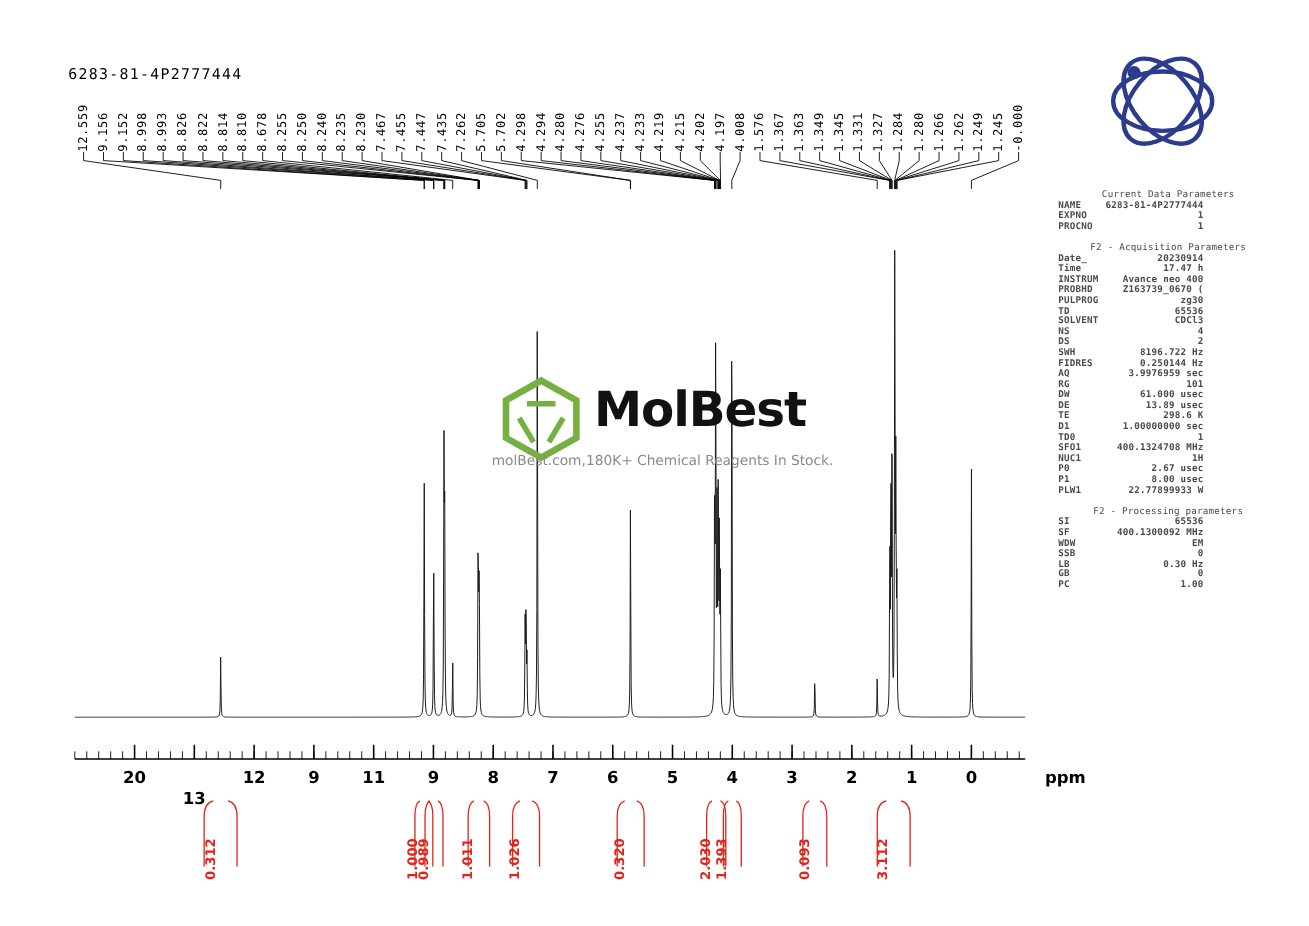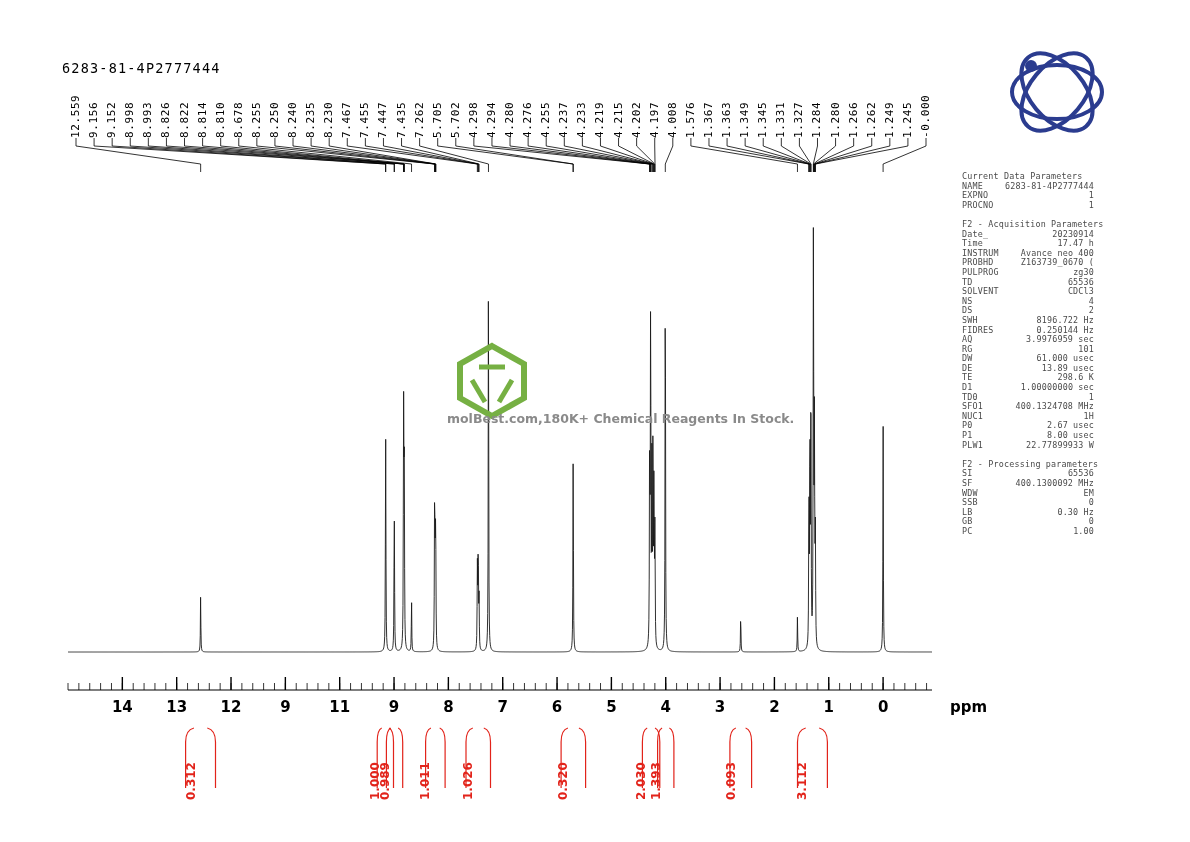--- a/index.html
+++ b/index.html
@@ -40,34 +40,34 @@
   
   #bruker-logo{left:962px;top:44px;width:190px;height:96px;}
   #bruker-word{position:absolute;left:-2px;top:44px;
                font-family:"DejaVu Sans",sans-serif;font-weight:bold;
                font-size:32px;letter-spacing:1px;color:#000;}
 
   
   #params{left:962px;top:172px;width:200px;
           font-family:"DejaVu Sans Mono",monospace;font-size:8.4px;
           line-height:9.6px;color:#4a4a4a;white-space:pre;letter-spacing:.2px;}
-  .prow{display:block;height:9.6px;}
+  .prow{display:block;height:9.6px;font-weight:bold;}
   .pk{display:inline-block;width:8.2ch;}
   .pv{display:inline-block;width:18ch;text-align:right;}
-  .phead{display:block;height:9.6px;}
+  .phead{display:block;height:9.6px;text-align:center;}
   .pgap{display:block;height:9.6px;}
 
   
   #watermark{left:452px;top:341px;width:300px;height:90px;}
   #wm-text{position:absolute;left:88px;top:6px;
            font-family:"DejaVu Sans",sans-serif;font-weight:bold;
            font-size:44px;letter-spacing:-1px;color:#111;}
   #wm-sub{position:absolute;left:-5px;top:70px;
           font-family:"DejaVu Sans",sans-serif;font-size:12.5px;
-          color:#8a8a8a;white-space:nowrap;font-weight:bold;}
+          color:#8a8a8a;white-space:nowrap;}
 </style>
 </head>
 <body>
 
 <div class="abs" id="spec-title">6283-81-4P2777444</div>
 
 <div class="abs" id="peak-labels">
     <div class="plab" style="left: 81px;">12.559</div>
     <div class="plab" style="left: 99.0851px;">9.156</div>
     <div class="plab" style="left: 117.17px;">9.152</div>
@@ -265,22 +265,22 @@
     <line x1="144.0754716981141" y1="14" x2="144.0754716981141" y2="7" stroke="#000" stroke-width="0.8"></line>
     <line x1="133.20754716981224" y1="14" x2="133.20754716981224" y2="7" stroke="#000" stroke-width="0.8"></line>
     <line x1="122.3396226415104" y1="14" x2="122.3396226415104" y2="7" stroke="#000" stroke-width="0.8"></line>
     <line x1="111.47169811320856" y1="14" x2="111.47169811320856" y2="7" stroke="#000" stroke-width="0.8"></line>
     <line x1="100.6037735849067" y1="14" x2="100.6037735849067" y2="7" stroke="#000" stroke-width="0.8"></line>
     <line x1="89.73584905660485" y1="14" x2="89.73584905660485" y2="7" stroke="#000" stroke-width="0.8"></line>
     <line x1="78.867924528303" y1="14" x2="78.867924528303" y2="7" stroke="#000" stroke-width="0.8"></line>
     <line x1="68.00000000000117" y1="14" x2="68.00000000000117" y2="7" stroke="#000" stroke-width="0.8"></line>
   </svg>
 <div class="abs" id="axis">
-    <div class="tick-num" style="left: 122.34px;">14</div>
-    <div class="tick-num" style="left: 176.679px;">13</div>
+    <div class="tick-num" style="left: 122.34px;">20</div>
+    <div class="tick-num" style="left: 176.679px; margin-top: 19px;">13</div>
     <div class="tick-num" style="left: 231.019px;">12</div>
     <div class="tick-num" style="left: 285.358px;">9</div>
     <div class="tick-num" style="left: 339.698px;">11</div>
     <div class="tick-num" style="left: 394.038px;">9</div>
     <div class="tick-num" style="left: 448.377px;">8</div>
     <div class="tick-num" style="left: 502.717px;">7</div>
     <div class="tick-num" style="left: 557.057px;">6</div>
     <div class="tick-num" style="left: 611.396px;">5</div>
     <div class="tick-num" style="left: 665.736px;">4</div>
     <div class="tick-num" style="left: 720.075px;">3</div>
@@ -338,14 +338,15 @@
 
 <div class="abs" id="params"><span class="phead">Current Data Parameters</span><span class="prow"><span class="pk">NAME</span><span class="pv">6283-81-4P2777444</span></span><span class="prow"><span class="pk">EXPNO</span><span class="pv">1</span></span><span class="prow"><span class="pk">PROCNO</span><span class="pv">1</span></span><span class="pgap"> </span><span class="phead">F2 - Acquisition Parameters</span><span class="prow"><span class="pk">Date_</span><span class="pv">20230914</span></span><span class="prow"><span class="pk">Time</span><span class="pv">17.47 h</span></span><span class="prow"><span class="pk">INSTRUM</span><span class="pv">Avance neo 400</span></span><span class="prow"><span class="pk">PROBHD</span><span class="pv">Z163739_0670 (</span></span><span class="prow"><span class="pk">PULPROG</span><span class="pv">zg30</span></span><span class="prow"><span class="pk">TD</span><span class="pv">65536</span></span><span class="prow"><span class="pk">SOLVENT</span><span class="pv">CDCl3</span></span><span class="prow"><span class="pk">NS</span><span class="pv">4</span></span><span class="prow"><span class="pk">DS</span><span class="pv">2</span></span><span class="prow"><span class="pk">SWH</span><span class="pv">8196.722 Hz</span></span><span class="prow"><span class="pk">FIDRES</span><span class="pv">0.250144 Hz</span></span><span class="prow"><span class="pk">AQ</span><span class="pv">3.9976959 sec</span></span><span class="prow"><span class="pk">RG</span><span class="pv">101</span></span><span class="prow"><span class="pk">DW</span><span class="pv">61.000 usec</span></span><span class="prow"><span class="pk">DE</span><span class="pv">13.89 usec</span></span><span class="prow"><span class="pk">TE</span><span class="pv">298.6 K</span></span><span class="prow"><span class="pk">D1</span><span class="pv">1.00000000 sec</span></span><span class="prow"><span class="pk">TD0</span><span class="pv">1</span></span><span class="prow"><span class="pk">SFO1</span><span class="pv">400.1324708 MHz</span></span><span class="prow"><span class="pk">NUC1</span><span class="pv">1H</span></span><span class="prow"><span class="pk">P0</span><span class="pv">2.67 usec</span></span><span class="prow"><span class="pk">P1</span><span class="pv">8.00 usec</span></span><span class="prow"><span class="pk">PLW1</span><span class="pv">22.77899933 W</span></span><span class="pgap"> </span><span class="phead">F2 - Processing parameters</span><span class="prow"><span class="pk">SI</span><span class="pv">65536</span></span><span class="prow"><span class="pk">SF</span><span class="pv">400.1300092 MHz</span></span><span class="prow"><span class="pk">WDW</span><span class="pv">EM</span></span><span class="prow"><span class="pk">SSB</span><span class="pv">0</span></span><span class="prow"><span class="pk">LB</span><span class="pv">0.30 Hz</span></span><span class="prow"><span class="pk">GB</span><span class="pv">0</span></span><span class="prow"><span class="pk">PC</span><span class="pv">1.00</span></span></div>
 
 <div class="abs" id="watermark">
   <svg width="80" height="78" viewBox="0 0 80 78">
     <polygon points="40,5 72,23 72,57 40,75 8,57 8,23" fill="none" stroke="#76b043" stroke-width="6"></polygon>
     <line x1="27" y1="26" x2="53" y2="26" stroke="#76b043" stroke-width="5"></line>
     <line x1="20" y1="39" x2="33" y2="61" stroke="#76b043" stroke-width="5"></line>
     <line x1="60" y1="39" x2="47" y2="61" stroke="#76b043" stroke-width="5"></line>
   </svg>
+  <div id="wm-text">MolBest</div>
   <div id="wm-sub">molBest.com,180K+ Chemical Reagents In Stock.</div>
 </div>
 
 </body></html>

